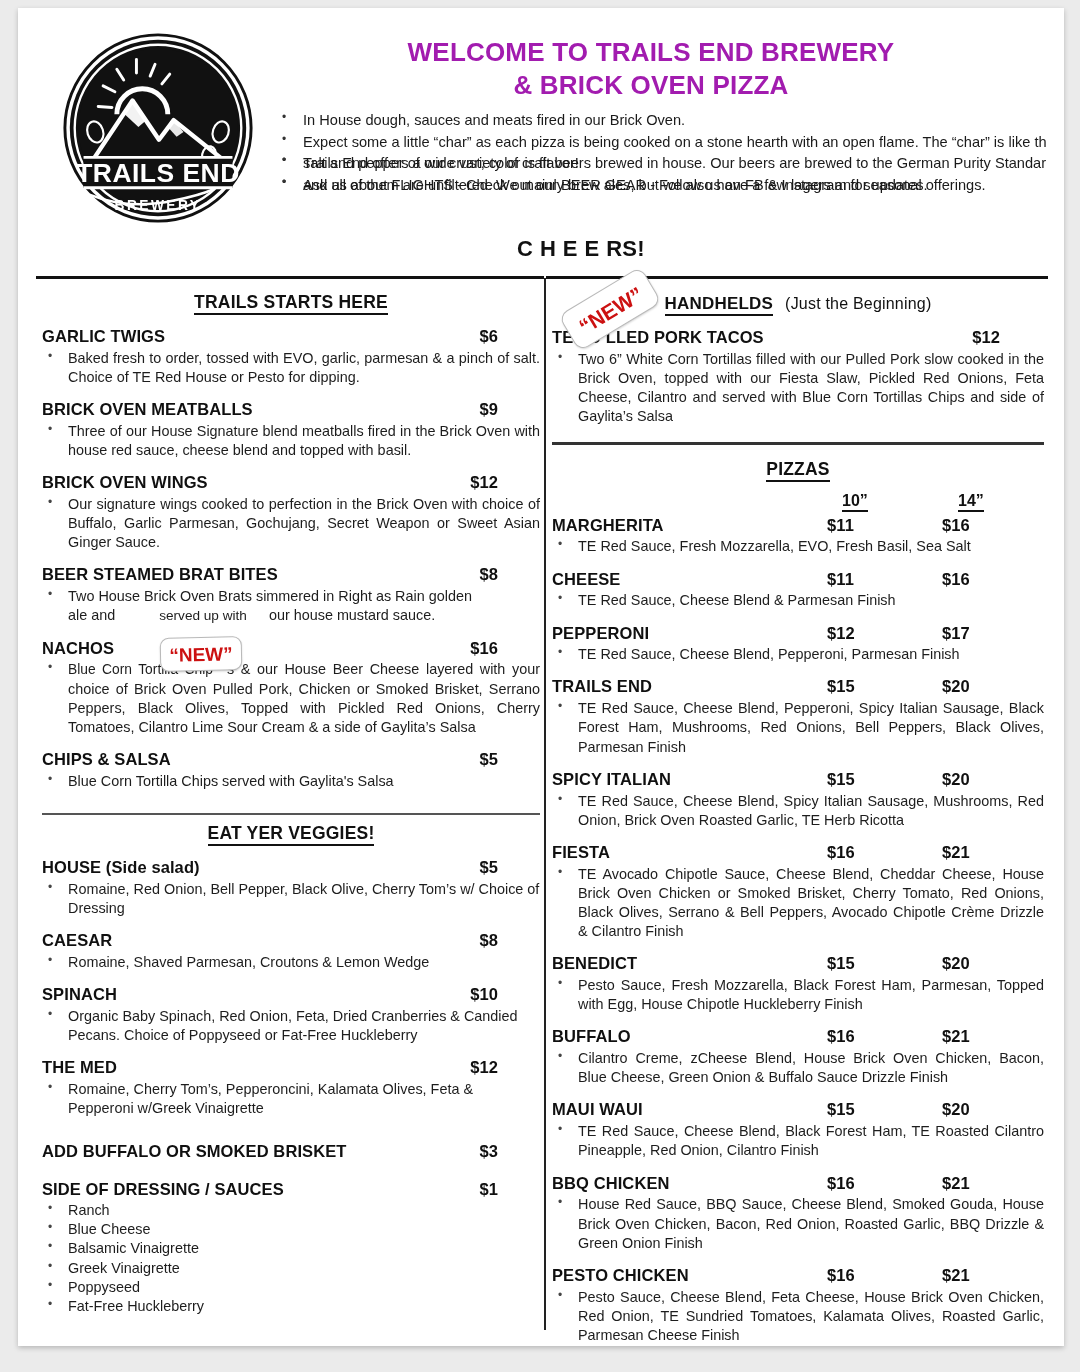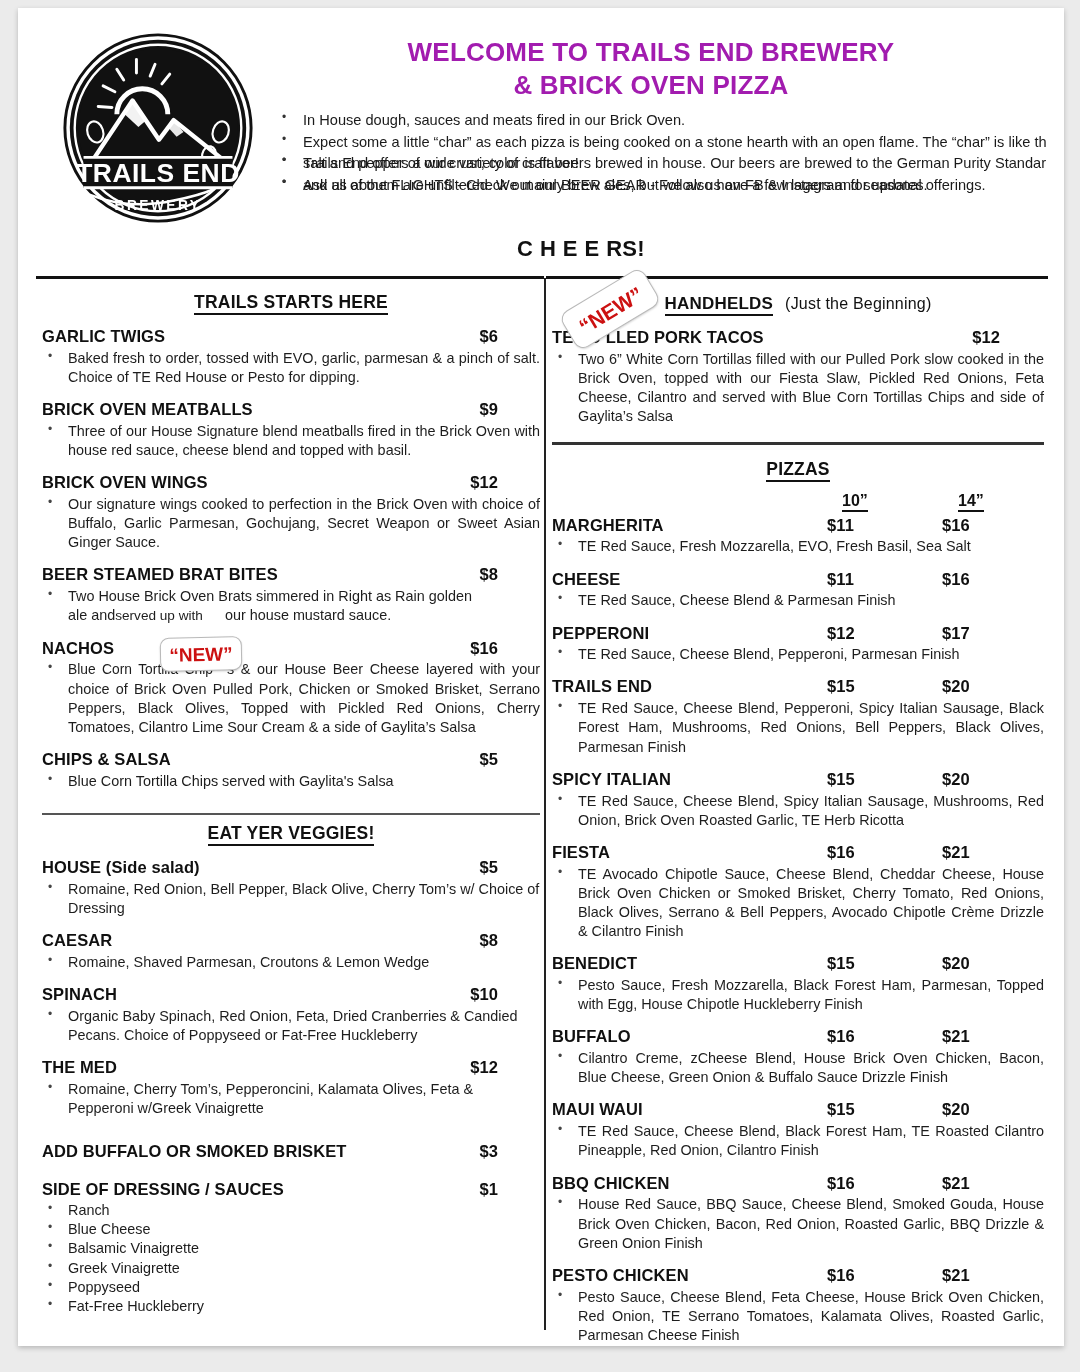--- a/index.html
+++ b/index.html
@@ -376,21 +376,21 @@
       </div>
 
       <div class="item">
         <div class="item-head">
           <span>BEER STEAMED BRAT BITES</span>
           <span class="price">$8</span>
         </div>
         <ul class="item-desc">
           <li class="nojustify">
             <span>Two House Brick Oven Brats simmered in Right as Rain golden</span><br>
-            <span>ale and</span><span style="font-size:13.6px;">served up with</span><span style="display:inline-block;width:22px;"></span><span>our house mustard sauce.</span>
+            <span>ale and</span><span style="font-size:13.6px;padding-left:44px;">served up with</span><span style="display:inline-block;width:22px;"></span><span>our house mustard sauce.</span>
           </li>
         </ul>
       </div>
 
       <div class="item" style="position:relative;">
         <div class="item-head">
           <span>NACHOS</span>
           <span class="price">$16</span>
         </div>
         <ul class="item-desc">
@@ -616,19 +616,19 @@
           </ul>
       </div>
 
       <div class="item pizza">
         <div class="item-head">
           <span>PESTO CHICKEN</span>
           <span class="p10">$16</span>
           <span class="p14">$21</span>
         </div>
         <ul class="item-desc">
-            <li>Pesto Sauce, Cheese Blend, Feta Cheese, House Brick Oven Chicken, Red Onion, TE Serrano Tomatoes, Kalamata Olives, Roasted Garlic, Parmesan Cheese Finish</li>
+            <li>Pesto Sauce, Cheese Blend, Feta Cheese, House Brick Oven Chicken, Red Onion, TE Sundried Tomatoes, Kalamata Olives, Roasted Garlic, Parmesan Cheese Finish</li>
           </ul>
       </div>
 
     </div>
   </div>
 </div>
 
 </body></html>

